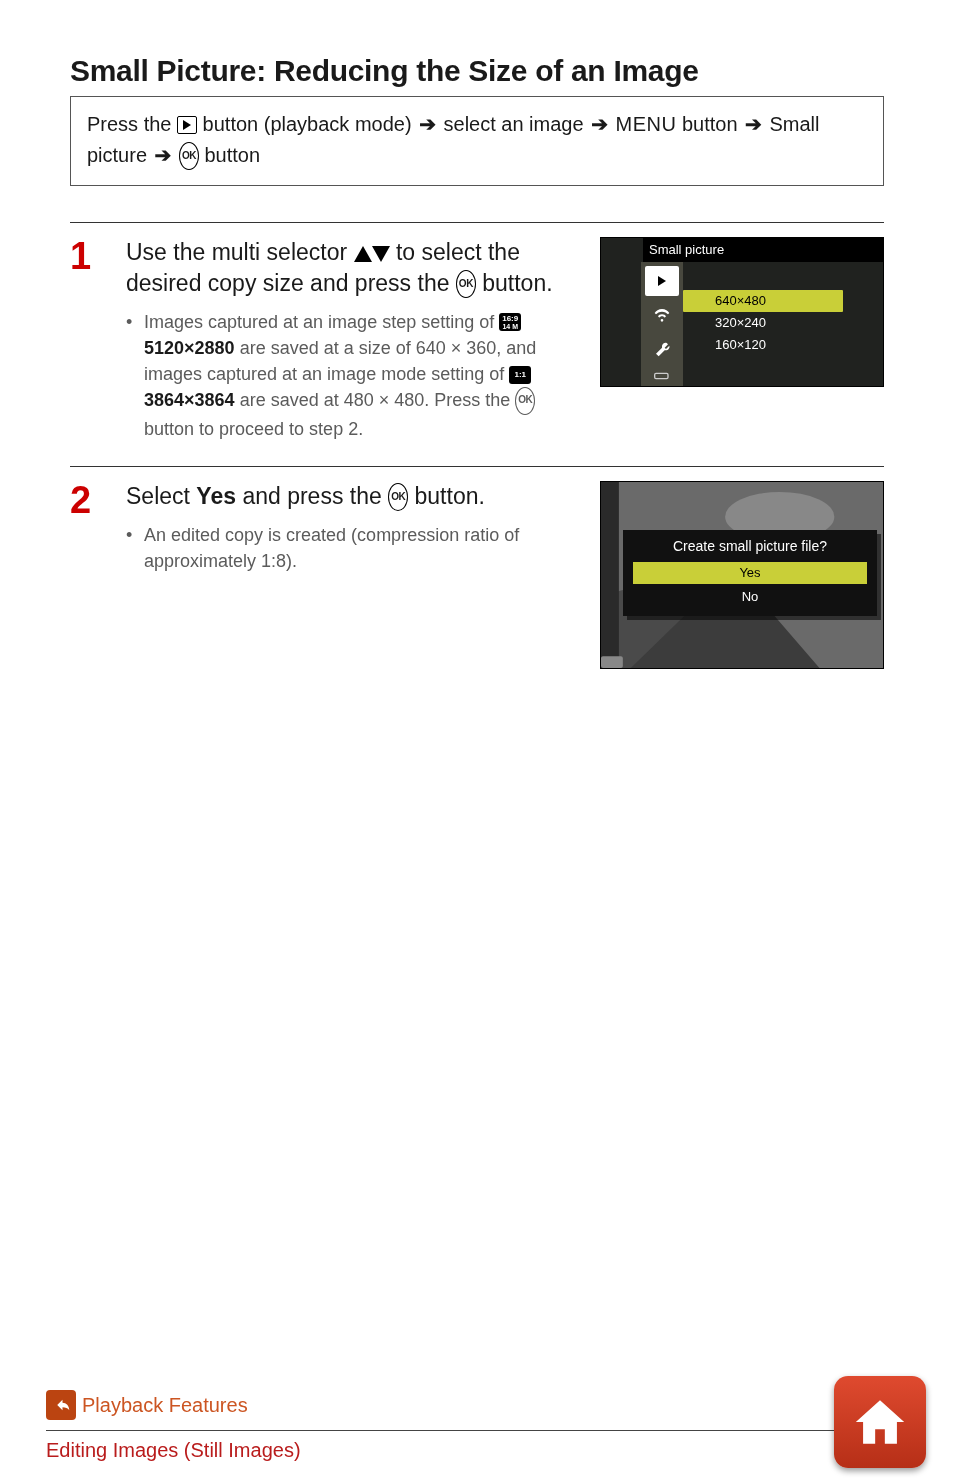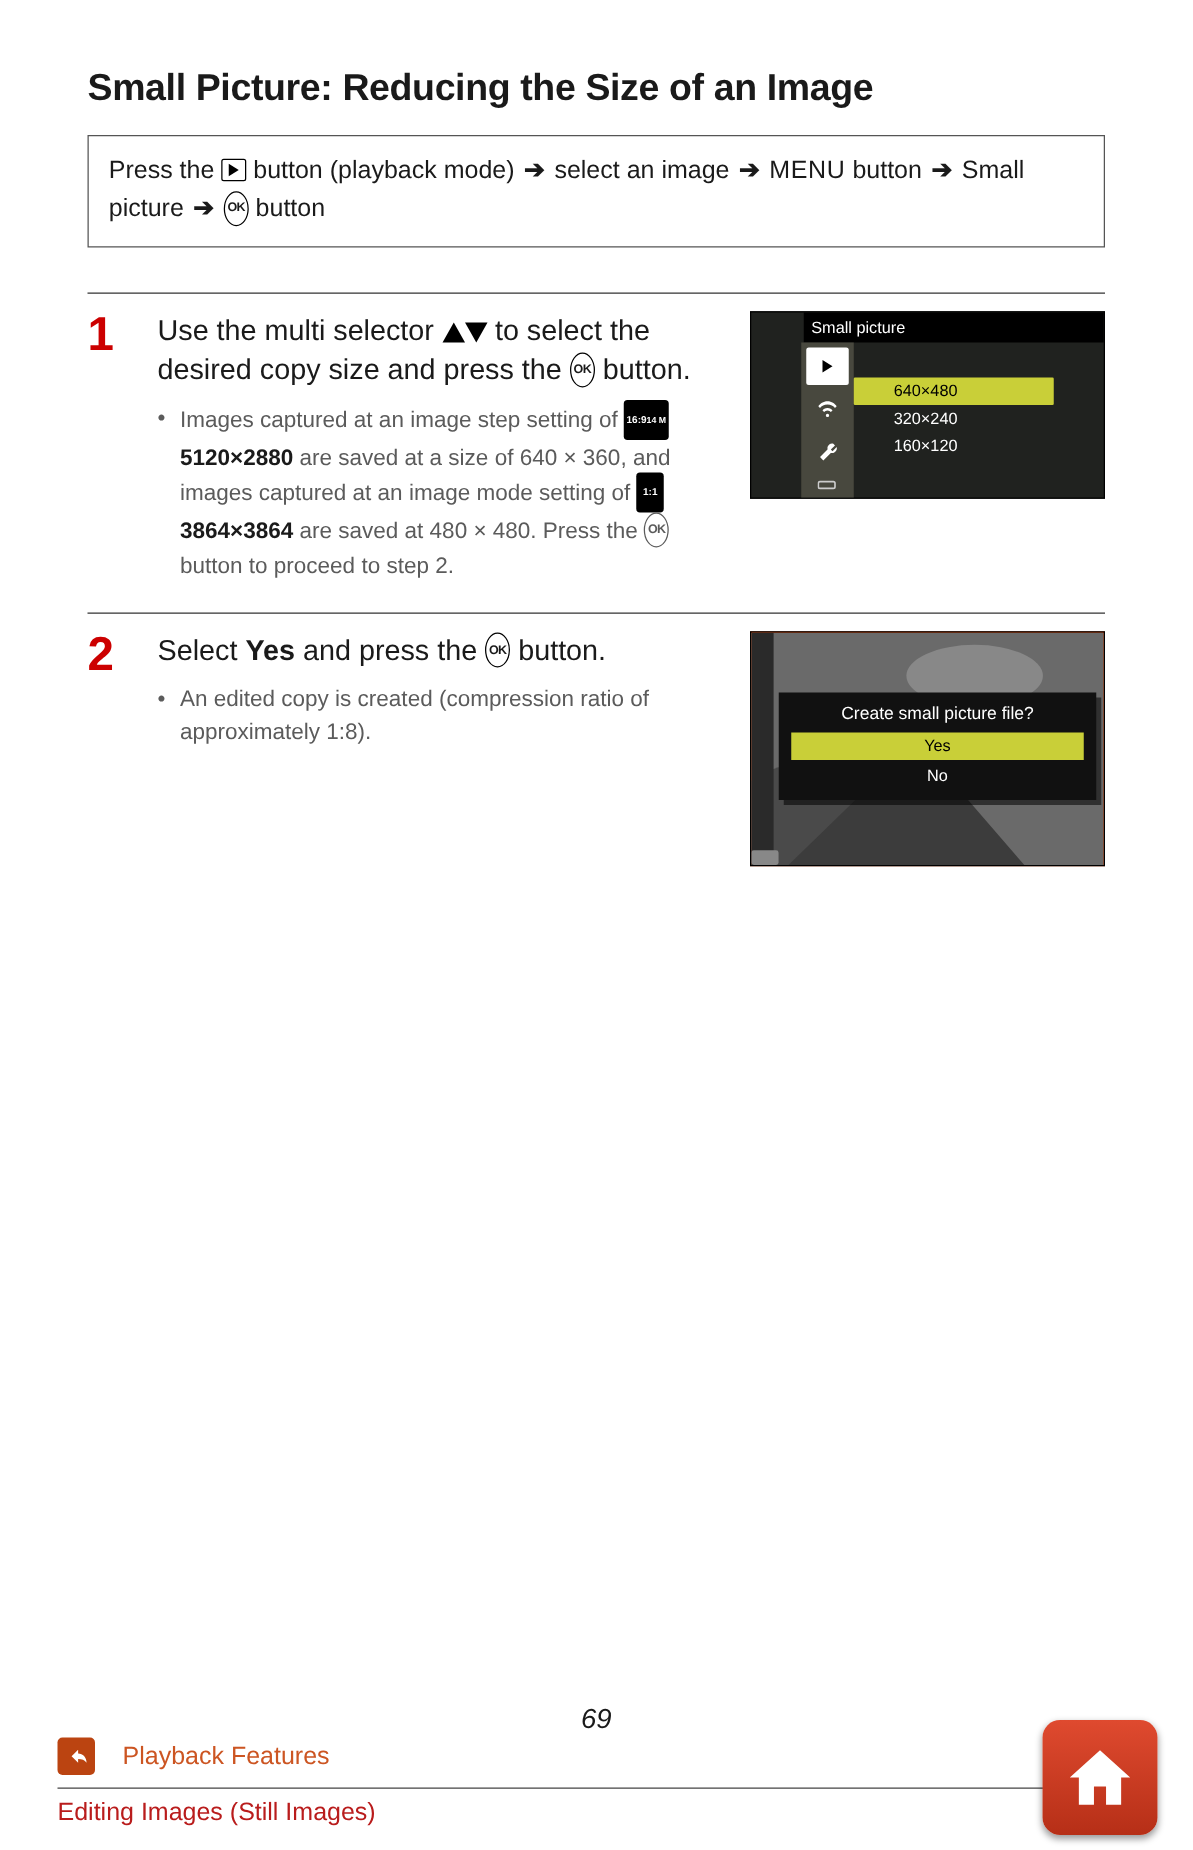--- a/index.html
+++ b/index.html
@@ -1,36 +1,36 @@
 <!DOCTYPE html>
 <html><head>
 <meta charset="utf-8">
 <style>
   * { box-sizing: border-box; margin: 0; padding: 0; }
   html, body { width: 954px; height: 1480px; font-family: -apple-system, "Helvetica Neue", Arial, sans-serif; background: #fff; color: #1a1a1a; }
   .page { padding: 54px 70px 0 70px; position: relative; height: 100%; }
-  .title { font-size: 30px; font-weight: 700; margin-bottom: 20px; letter-spacing: -0.3px; }
+  .title { font-size: 30px; font-weight: 700; margin-bottom: 8px; letter-spacing: -0.3px; }
   .pathbox { border: 1px solid #555; padding: 12px 16px 14px 16px; font-size: 20px; line-height: 1.55; }
   .arrow { font-weight: 700; padding: 0 2px; }
   .icon-box { display: inline-flex; vertical-align: middle; align-items: center; justify-content: center; height: 18px; min-width: 20px; border: 1.6px solid #000; border-radius: 2px; padding: 0 2px; font-size: 11px; position: relative; top: -1px; }
   .icon-ok { display: inline-flex; vertical-align: middle; align-items: center; justify-content: center; height: 28px; width: 20px; border: 1.6px solid #000; border-radius: 50%; font-size: 10px; font-weight: 700; position: relative; top: -1px; letter-spacing: -0.5px; }
   .menu-text { font-family: "Arial Narrow", Arial, sans-serif; font-stretch: condensed; letter-spacing: 0.5px; font-size: 20px; }
   .steps { margin-top: 36px; }
   .step { border-top: 1px solid #333; padding: 14px 0 24px 0; display: flex; align-items: flex-start; }
   .stepnum { color: #cc0000; font-size: 38px; font-weight: 700; width: 56px; flex-shrink: 0; line-height: 1; }
   .stepbody { flex: 1; }
   .stepbody .heading { font-size: 23px; line-height: 1.35; font-weight: 400; }
   .stepbody ul { list-style: none; margin-top: 10px; color: #5b5b5b; font-size: 18px; line-height: 1.45; }
   .stepbody ul li { display: flex; }
   .stepbody ul li .dot { width: 18px; flex-shrink: 0; }
   .stepbody b.dark { color: #1a1a1a; }
   .tri { display: inline-block; vertical-align: middle; }
   .tri-up { width: 0; height: 0; border-left: 9px solid transparent; border-right: 9px solid transparent; border-bottom: 16px solid #000; }
   .tri-dn { width: 0; height: 0; border-left: 9px solid transparent; border-right: 9px solid transparent; border-top: 16px solid #000; }
-  .badge { display: inline-flex; vertical-align: middle; align-items: center; justify-content: center; height: 18px; min-width: 22px; background: #000; color: #fff; border-radius: 3px; font-size: 8px; font-weight: 700; padding: 16px 2px; position: relative; top: -1px; line-height: 1; flex-direction: row; }
+  .badge { display: inline-flex; vertical-align: middle; align-items: center; justify-content: center; height: 18px; min-width: 22px; background: #000; color: #fff; border-radius: 3px; font-size: 8px; font-weight: 700; padding: 4px 2px; position: relative; top: -1px; line-height: 1; flex-direction: column; }
   .badge .l2 { font-size: 7px; }
   .step-row { display: flex; gap: 22px; align-items: flex-start; }
   .step-text { flex: 1; min-width: 0; }
   
   .shot1 { width: 284px; border: 1px solid #000; background: #20221f; }
   .shot1 .bar { background: #000; color: #fff; font-size: 13px; padding: 4px 6px 5px 6px; margin-left: 42px; }
   .shot1 .row { display: flex; padding-left: 40px; }
   .shot1 .side { width: 42px; background: #48483e; display: flex; flex-direction: column; align-items: center; padding-top: 2px; }
   .shot1 .tab { width: 34px; height: 30px; margin: 2px 0; display: flex; align-items: center; justify-content: center; color: #fff; font-size: 14px; border-radius: 2px; }
   .shot1 .tab.sel { background: #fff; color: #000; }
@@ -42,21 +42,21 @@
   
   .shot2 { width: 284px; border: 1px solid #000; height: 188px; position: relative; background: #c2410c; overflow: hidden; }
   .shot2 .bg { position: absolute; inset: 0; }
   .shot2 .bg svg { width: 100%; height: 100%; }
   .shot2 .dialog { position: absolute; left: 22px; right: 6px; top: 48px; background: #111; box-shadow: 4px 4px 0 rgba(0,0,0,.55); padding-bottom: 6px; }
   .shot2 .dtitle { color: #fff; text-align: center; font-size: 14px; padding: 8px 0 6px; }
   .shot2 .dopt { text-align: center; font-size: 13px; padding: 3px 0 4px; margin: 2px 10px; color: #fff; }
   .shot2 .dopt.sel { background: #c9cf38; color: #000; margin: 2px 10px; }
   .pagenum { position: absolute; bottom: 92px; left: 0; right: 0; text-align: center; font-style: italic; font-size: 22px; }
   .footer { position: absolute; left: 46px; right: 46px; bottom: 18px; }
-  .crumb { display: flex; align-items: center; gap: 22px; color: #cc5522; font-size: 20px; margin-bottom: 10px; }
+  .crumb { display: flex; align-items: center; gap: 6px; color: #cc5522; font-size: 20px; margin-bottom: 10px; }
   .back { width: 30px; height: 30px; background: #bb4411; border-radius: 4px; display: flex; align-items: center; justify-content: center; }
   .back svg { width: 18px; height: 18px; fill: #fff; }
   .hr { border-top: 1px solid #444; margin-bottom: 8px; }
   .bcline { font-size: 20px; color: #b91c1c; }
   .home { position: absolute; right: 28px; bottom: 12px; width: 92px; height: 92px; border-radius: 14px; background: linear-gradient(#df4a2f,#b62f17); box-shadow: 0 3px 6px rgba(0,0,0,.4); display: flex; align-items: center; justify-content: center; }
   .home svg { width: 58px; height: 58px; fill: #fff; }
   .play-tri { width: 0; height: 0; border-left: 8px solid #000; border-top: 5px solid transparent; border-bottom: 5px solid transparent; }
 </style>
 </head>
 <body>
@@ -185,21 +185,20 @@
               <div class="dtitle">Create small picture file?</div>
               <div class="dopt sel">Yes</div>
               <div class="dopt">No</div>
             </div>
           </div>
         </div>
       </div>
     </div>
   </div>
 
-  <div class="pagenum">69</div>
 
   <div class="footer">
     <div class="crumb">
       <span class="back">
         <svg viewBox="0 0 24 24">
             <path d="M14 5l-7 7 7 7v-4c4 0 7 1 9 4 0-6-4-10-9-10V5z"></path>
           </svg>
       </span>
       <span>Playback Features</span>
     </div>

